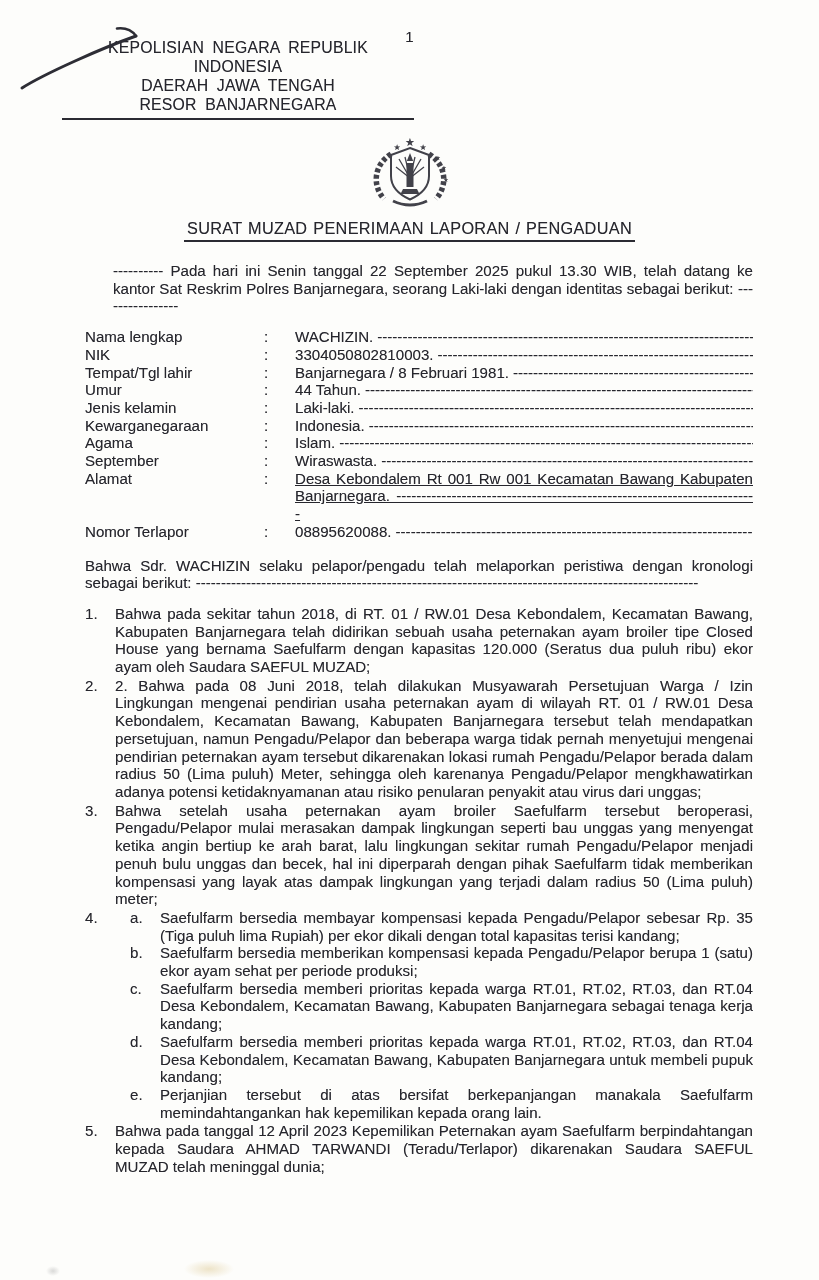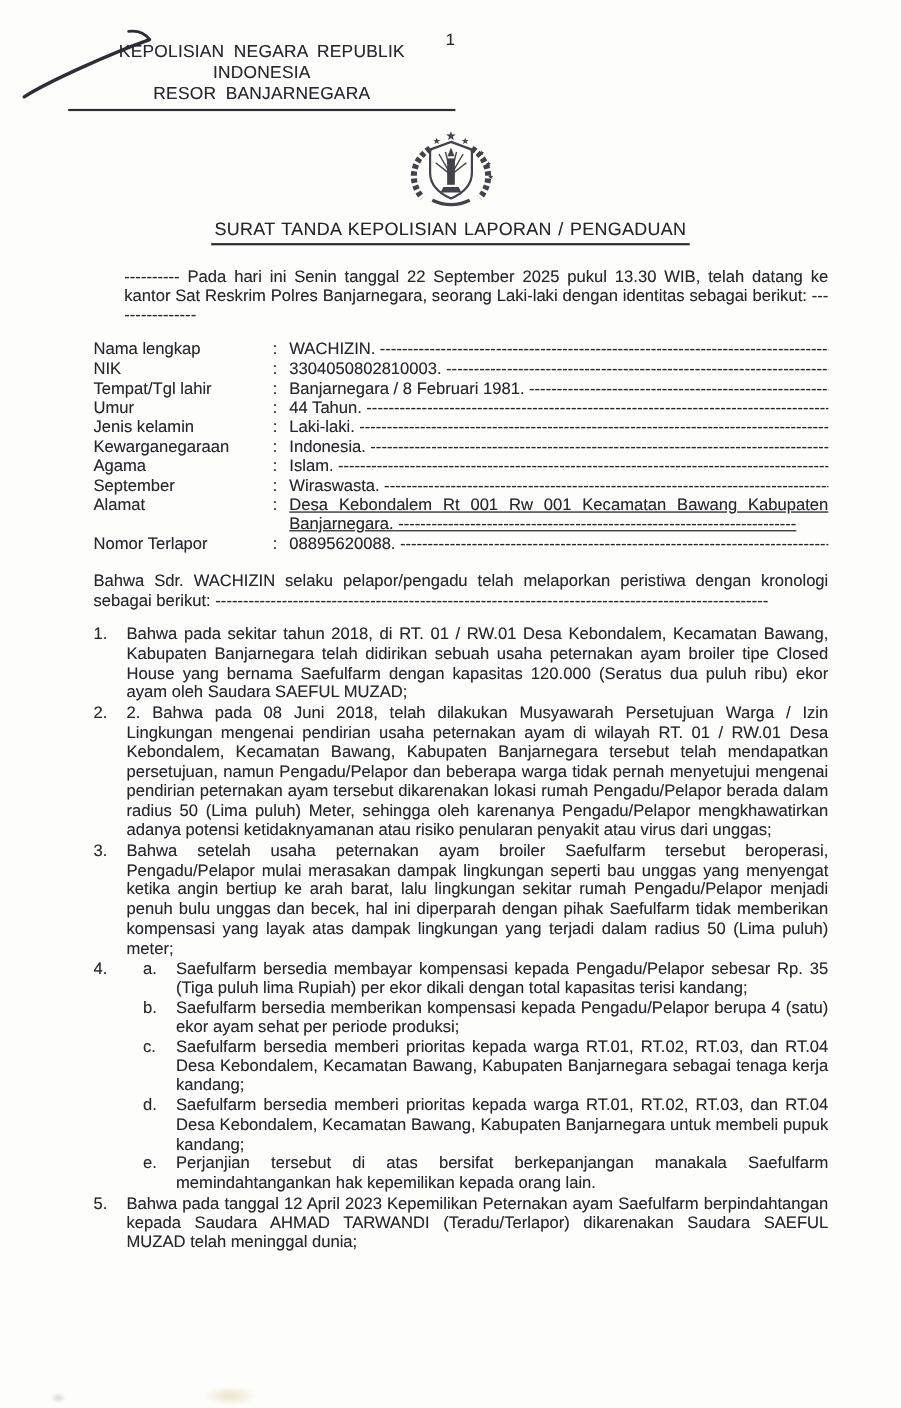--- a/index.html
+++ b/index.html
@@ -18,21 +18,21 @@
   .letterhead .l4{font-size:15.2px;word-spacing:3px;}
   .emblem{display:block;margin:16px auto 0;opacity:.92;filter:blur(.2px);}
   .titlewrap{text-align:center;margin-top:7px;}
   .titlewrap span{
     display:inline-block;border-bottom:2px solid #2b2b32;padding:0 3px 2px;
     font-size:16.3px;letter-spacing:.3px;word-spacing:1px;
   }
   .bodytext{font-size:15.1px;line-height:17.7px;}
   .intro{margin:20px 66px 0 113px;text-align:justify;}
   .identity{margin:13px 66px 0 85px;}
-  .idrow{display:flex;}
+  .idrow{display:flex;gap:16px;}
   .idrow .lbl{width:163px;flex:none;}
   .idrow .colon{width:15px;flex:none;text-align:left;}
   .idrow .valwrap{flex:1;min-width:0;display:flex;}
   .idrow .valwrap.block{display:block;text-align:justify;overflow-wrap:anywhere;text-decoration:underline;}
   .valwrap .fill{flex:1 1 0;min-width:0;overflow:hidden;white-space:nowrap;margin-left:4px;}
   .statement{margin:16px 66px 0 85px;text-align:justify;overflow-wrap:anywhere;}
   .chrono{margin:13px 66px 0 85px;}
   .item{display:flex;margin-bottom:1px;}
   .item .num{width:30px;flex:none;}
   .item .ibody{flex:1;min-width:0;}
@@ -52,20 +52,21 @@
 
   <svg class="penmark" width="150" height="78" viewBox="0 0 150 78">
     <path d="M8,66 C30,52 88,26 122,14" fill="none" stroke="#2d2d35" stroke-width="3" stroke-linecap="round"></path>
     <path d="M122,14 C118,8.5 111,5.5 103,6.5" fill="none" stroke="#2d2d35" stroke-width="2.6" stroke-linecap="round"></path>
   </svg>
 
   <div class="pagenum">1</div>
 
   <div class="letterhead">
     <div>KEPOLISIAN NEGARA REPUBLIK INDONESIA</div>
+    <div>DAERAH JAWA TENGAH</div>
     <div>RESOR BANJARNEGARA</div>
   </div>
 
   <svg class="emblem" width="94" height="76" viewBox="0 0 94 76">
     <g fill="none" stroke="#33333b">
       <path d="M28,18 C12,28 8,48 21,63" stroke-width="5.5" stroke-dasharray="4 2.5"></path>
       <path d="M66,18 C82,28 86,48 73,63" stroke-width="5.5" stroke-dasharray="4 2.5"></path>
       <path d="M30,65 Q47,73 64,65" stroke-width="3"></path>
       <path d="M47,12 L66,19 L66,40 C66,51 58,58.5 47,63.5 C36,58.5 28,51 28,40 L28,19 Z" stroke-width="2"></path>
       <path d="M47,42 L36,23 M47,42 L42,21 M47,42 L52,21 M47,42 L58,23 M47,42 L33,31 M47,42 L61,31" stroke-width="1.3"></path>
@@ -77,21 +78,21 @@
       <text x="47" y="10" font-size="11">★</text>
       <text x="34" y="14" font-size="8">★</text>
       <text x="60" y="14" font-size="8">★</text>
       <text x="75" y="24" font-size="6">★</text>
       <text x="81" y="34" font-size="6">★</text>
       <text x="83" y="46" font-size="6">★</text>
     </g>
   </svg>
 
   <div class="titlewrap">
-    <span>SURAT TANDA KEPOLISIAN LAPORAN / PENGADUAN</span>
+    <span>SURAT MUZAD PENERIMAAN LAPORAN / PENGADUAN</span>
   </div>
 
   <p class="intro bodytext">---------- Pada hari ini Senin tanggal 22 September 2025 pukul 13.30 WIB, telah datang ke kantor Sat Reskrim Polres Banjarnegara, seorang Laki-laki dengan identitas sebagai berikut: ----------------</p>
 
   <div class="identity bodytext">
 
   <div class="idrow">
       <span class="lbl">Nama lengkap</span>
       <span class="colon">:</span>
       <span class="valwrap">
@@ -202,21 +203,21 @@
       <span class="num">4.</span>
       <div class="ibody">
         <div class="sub">
 
         <div class="subitem">
             <span class="letter">a.</span>
             <span class="stext">Saefulfarm bersedia membayar kompensasi kepada Pengadu/Pelapor sebesar Rp. 35 (Tiga puluh lima Rupiah) per ekor dikali dengan total kapasitas terisi kandang;</span>
           </div>
             <div class="subitem">
             <span class="letter">b.</span>
-            <span class="stext">Saefulfarm bersedia memberikan kompensasi kepada Pengadu/Pelapor berupa 4 (satu) ekor ayam sehat per periode produksi;</span>
+            <span class="stext">Saefulfarm bersedia memberikan kompensasi kepada Pengadu/Pelapor berupa 1 (satu) ekor ayam sehat per periode produksi;</span>
           </div>
             <div class="subitem">
             <span class="letter">c.</span>
             <span class="stext">Saefulfarm bersedia memberi prioritas kepada warga RT.01, RT.02, RT.03, dan RT.04 Desa Kebondalem, Kecamatan Bawang, Kabupaten Banjarnegara sebagai tenaga kerja kandang;</span>
           </div>
             <div class="subitem">
             <span class="letter">d.</span>
             <span class="stext">Saefulfarm bersedia memberi prioritas kepada warga RT.01, RT.02, RT.03, dan RT.04 Desa Kebondalem, Kecamatan Bawang, Kabupaten Banjarnegara untuk membeli pupuk kandang;</span>
           </div>
             <div class="subitem">

